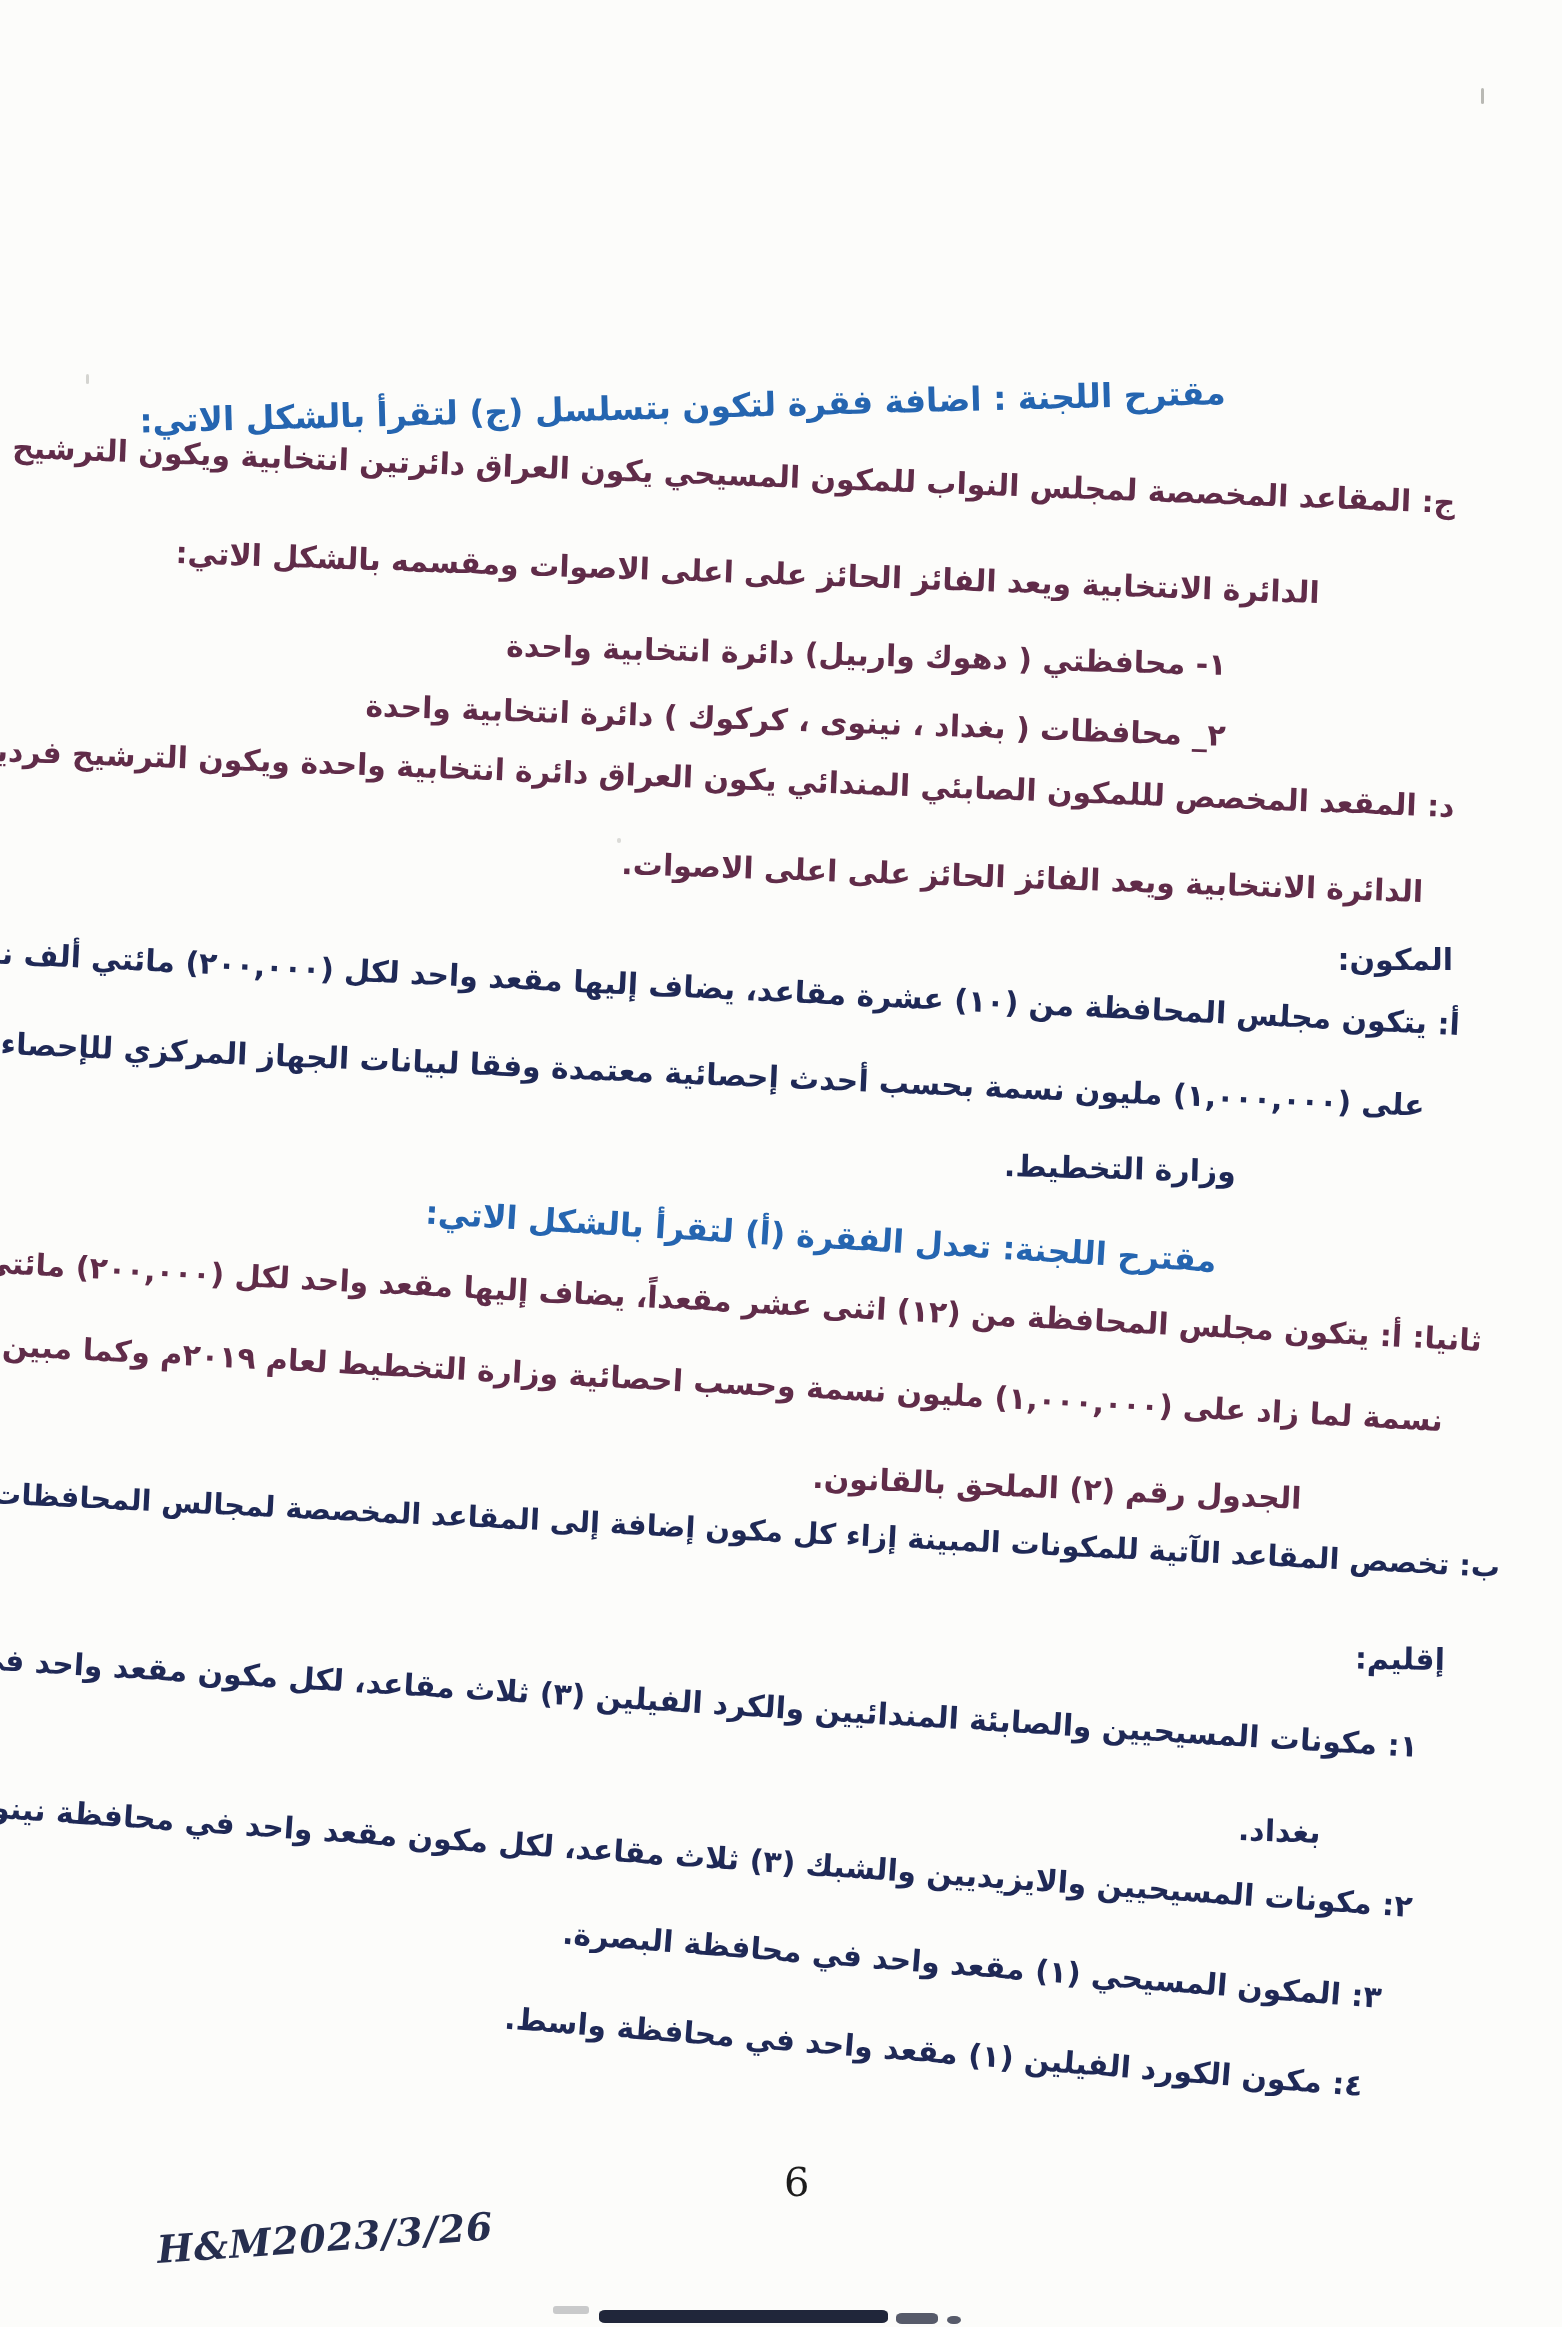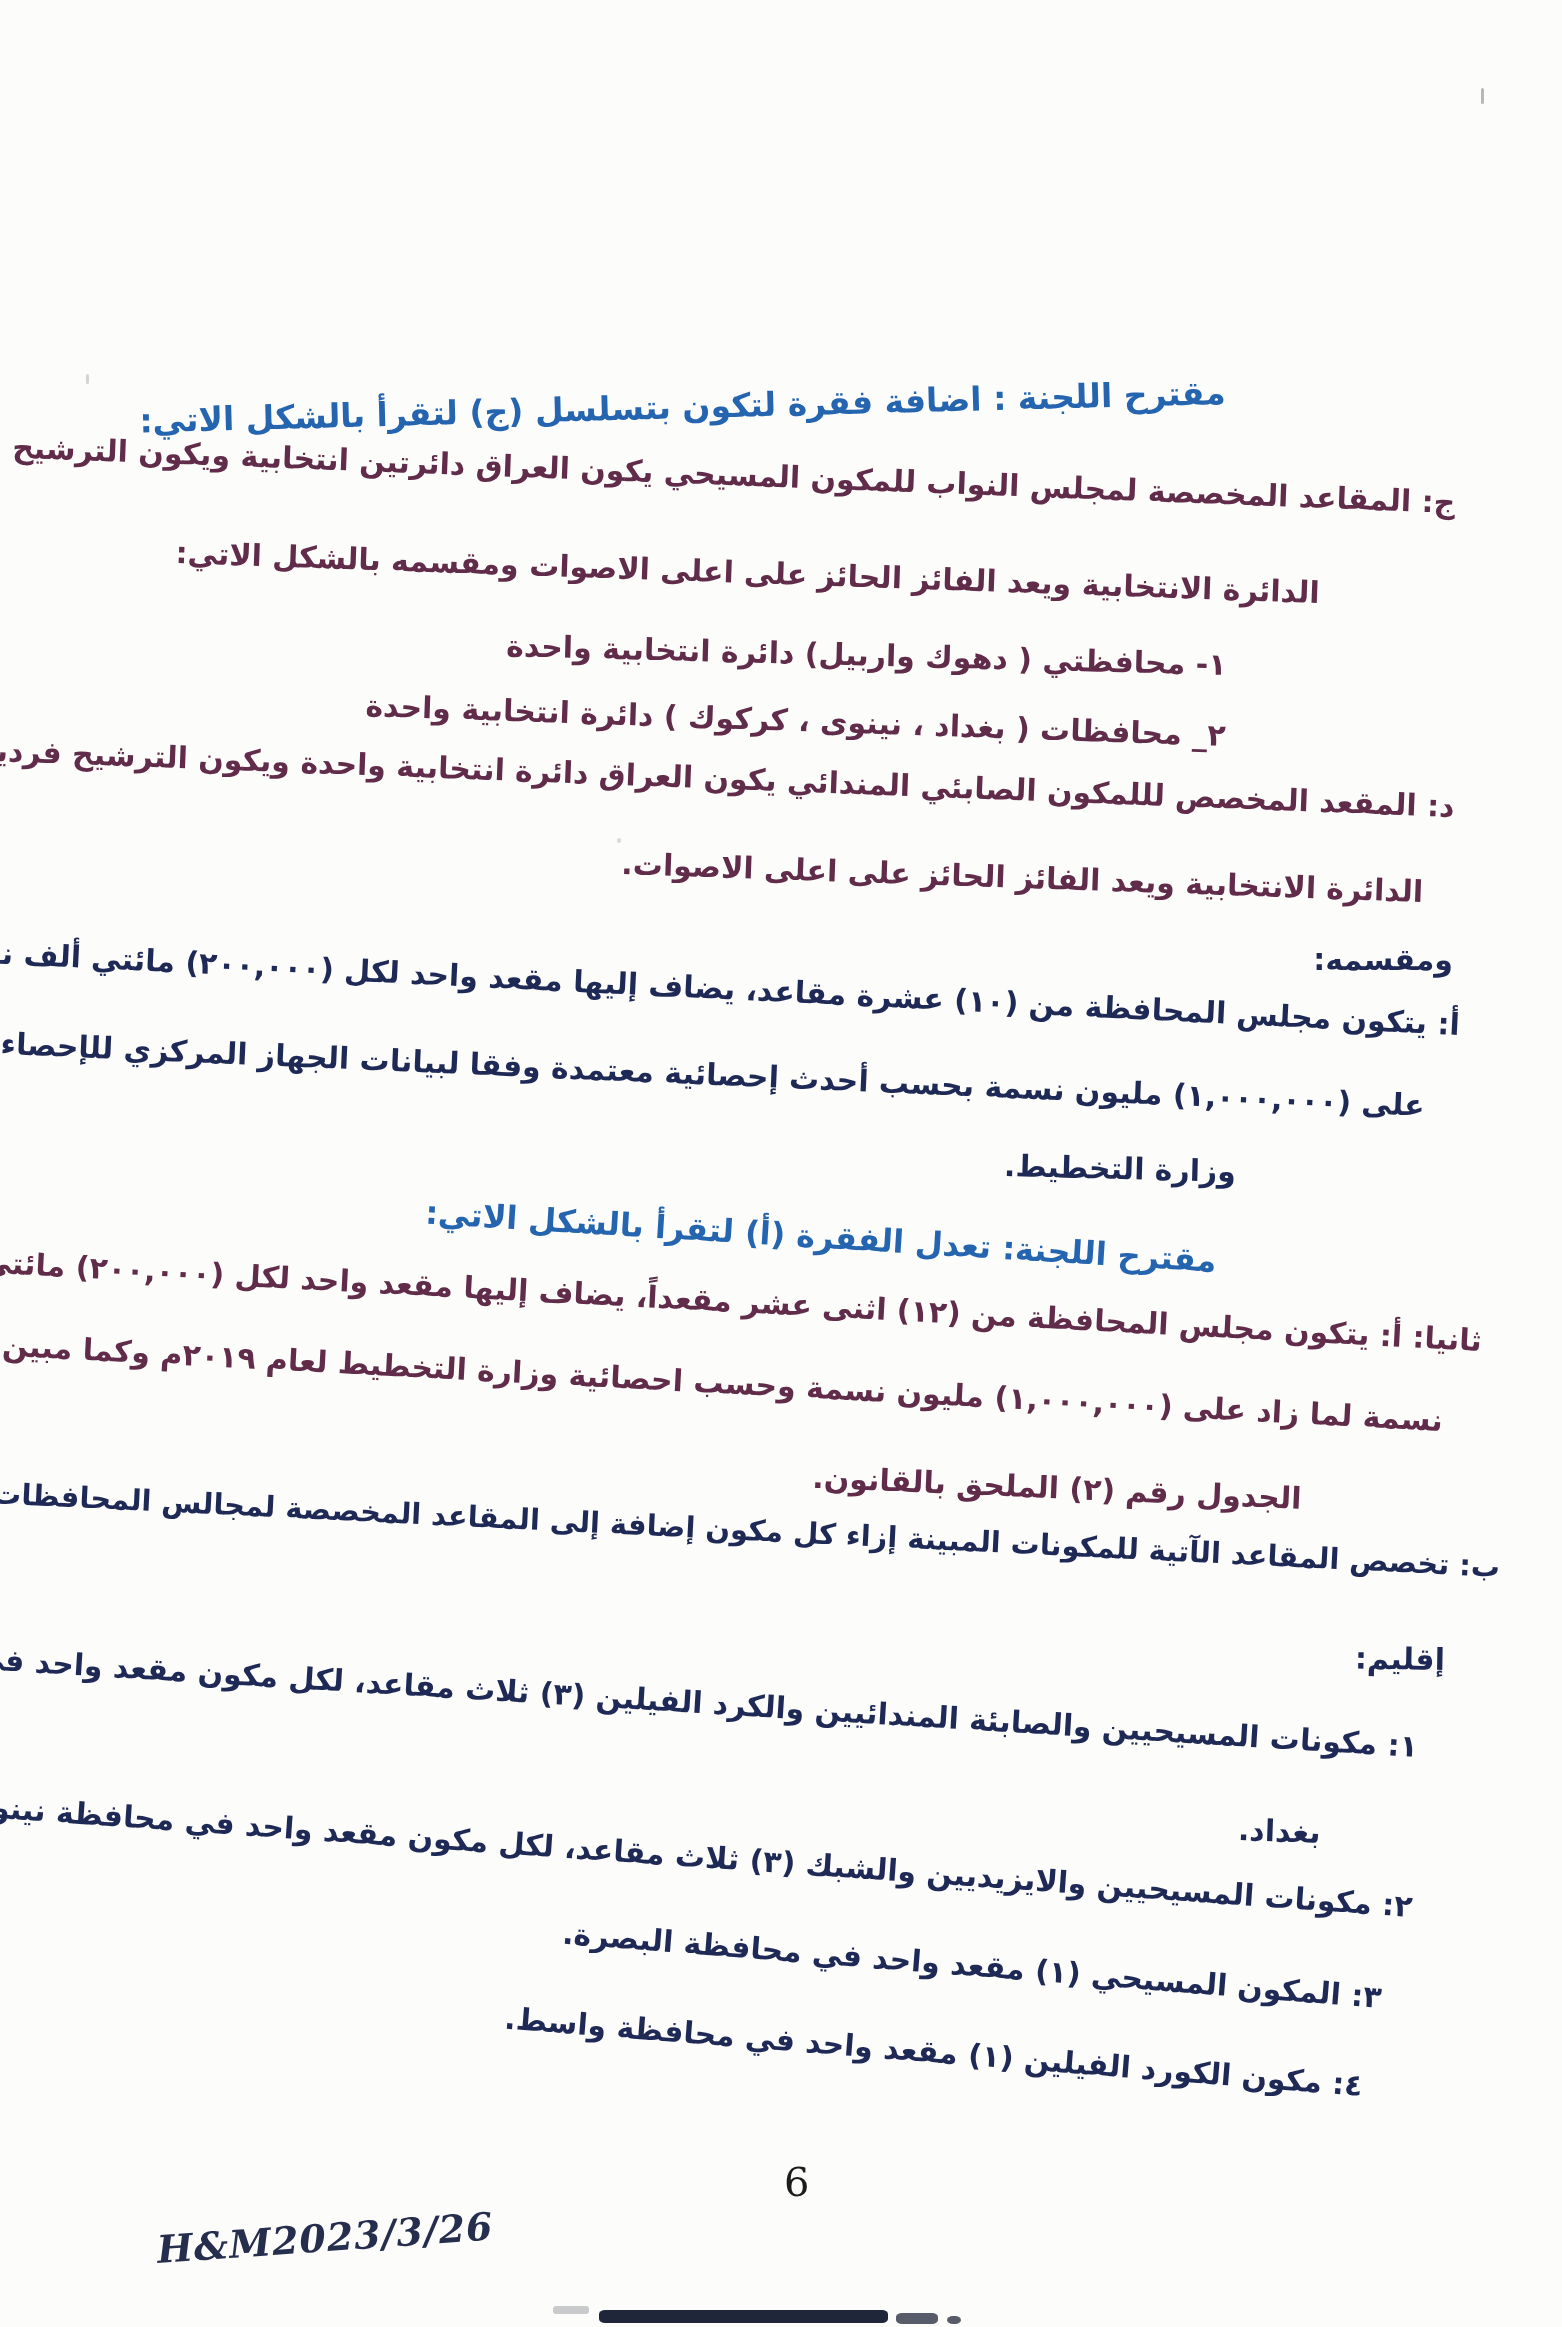--- a/index.html
+++ b/index.html
@@ -55,21 +55,21 @@
 
   <div class="line maroon" style="top:485px;right:107px;--rot:2.2deg">ج: المقاعد المخصصة لمجلس النواب للمكون المسيحي يكون العراق دائرتين انتخابية ويكون الترشيح فرديا ضمن</div>
   <div class="line maroon" style="top:575px;right:242px;--rot:2deg">الدائرة الانتخابية ويعد الفائز الحائز على اعلى الاصوات ومقسمه بالشكل الاتي:</div>
 
   <div class="line maroon" style="top:647px;right:336px;--rot:1.5deg">١- محافظتي ( دهوك واربيل) دائرة انتخابية واحدة</div>
   <div class="line maroon" style="top:718px;right:336px;--rot:2deg">٢_ محافظات ( بغداد ، نينوى ، كركوك ) دائرة انتخابية واحدة</div>
 
   <div class="line maroon" style="top:789px;right:107px;--rot:2.2deg">د: المقعد المخصص لللمكون الصابئي المندائي يكون العراق دائرة انتخابية واحدة ويكون الترشيح فرديا ضمن</div>
   <div class="line maroon" style="top:874px;right:139px;--rot:2deg">الدائرة الانتخابية ويعد الفائز الحائز على اعلى الاصوات.</div>
 
-  <div class="line navy" style="top:942px;right:109px;--rot:0deg">ومقسمه:</div>
+  <div class="line navy" style="top:942px;right:109px;--rot:0deg">المكون:</div>
   <div class="line navy" style="top:1007px;right:102px;--rot:2.8deg">أ: يتكون مجلس المحافظة من (١٠) عشرة مقاعد، يضاف إليها مقعد واحد لكل (٢٠٠,٠٠٠) مائتي ألف نسمة لما زاد</div>
   <div class="line navy" style="top:1088px;right:137px;--rot:2.5deg">على (١,٠٠٠,٠٠٠) مليون نسمة بحسب أحدث إحصائية معتمدة وفقا لبيانات الجهاز المركزي للإحصاء في</div>
   <div class="line navy" style="top:1154px;right:326px;--rot:1.5deg">وزارة التخطيط.</div>
 
   <div class="line heading" style="top:1242px;right:346px;--rot:3.5deg;font-size:32px">مقترح اللجنة: تعدل الفقرة (أ) لتقرأ بالشكل الاتي:</div>
 
   <div class="line maroon" style="top:1323px;right:80px;--rot:3deg">ثانيا: أ: يتكون مجلس المحافظة من (١٢) اثنى عشر مقعداً، يضاف إليها مقعد واحد لكل (٢٠٠,٠٠٠) مائتي ألف</div>
   <div class="line maroon" style="top:1403px;right:119px;--rot:3deg">نسمة لما زاد على (١,٠٠٠,٠٠٠) مليون نسمة وحسب احصائية وزارة التخطيط لعام ٢٠١٩م وكما مبين في</div>
   <div class="line maroon" style="top:1481px;right:261px;--rot:2.5deg">الجدول رقم (٢) الملحق بالقانون.</div>
 

